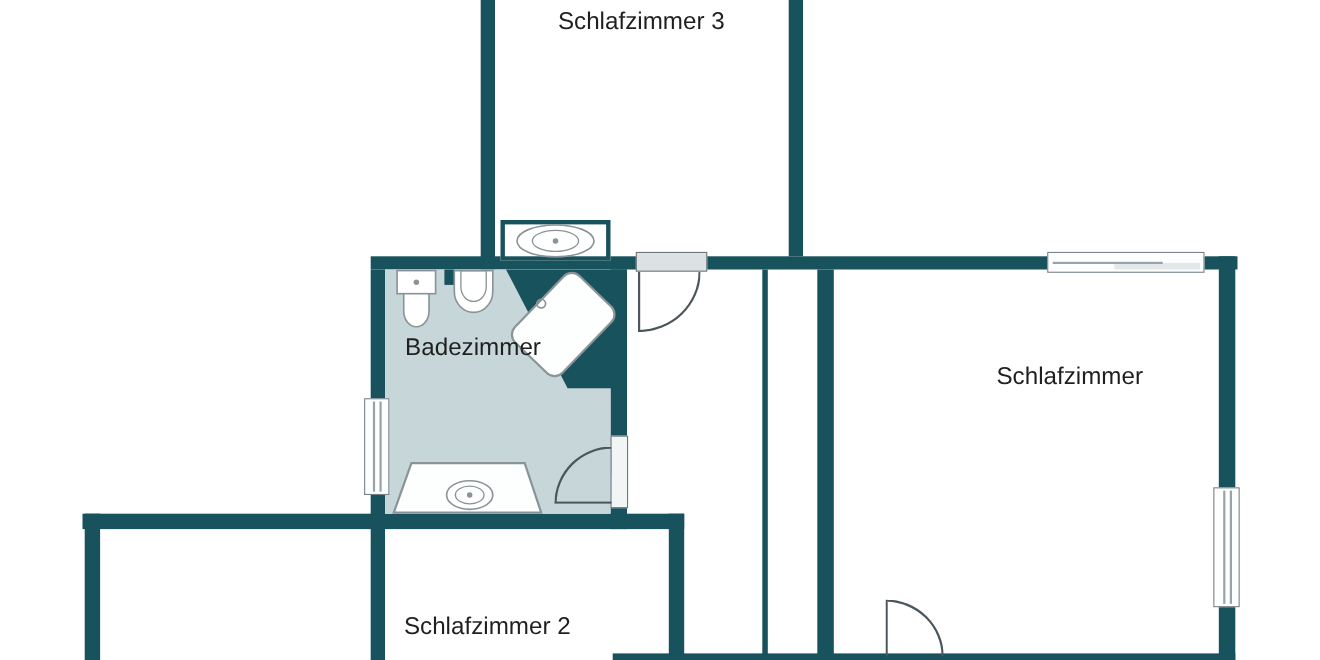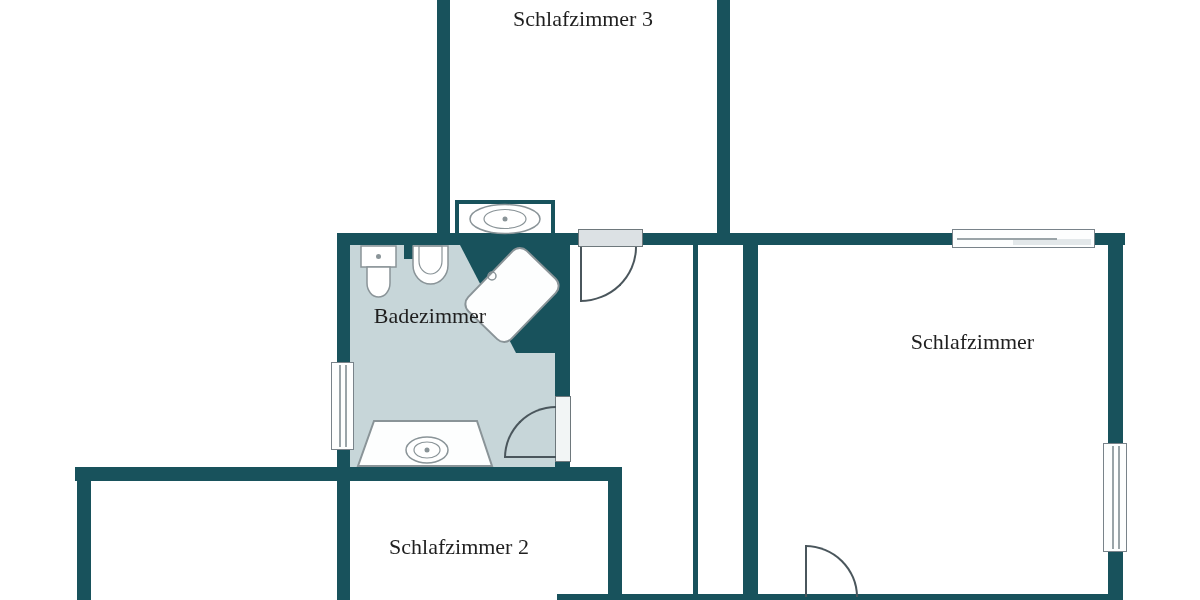--- a/index.html
+++ b/index.html
@@ -9,21 +9,21 @@
     --door_arc:#4a565c;
     --door_panel:#dce1e4;
     --window_frame:#79838a;
     --text:#1f1f1f;
     --background:#ffffff;
   }
   html,body{margin:0;padding:0;background:var(--background);}
   #canvas{
     position:relative;width:1200px;height:600px;overflow:hidden;
     background:var(--background);
-    font-family:Liberation Serif, serif;
+    font-family:Liberation Sans, sans-serif;
   }
   .wall{position:absolute;background:var(--wall);}
   .room-label{
     position:absolute;color:var(--text);font-size:22px;line-height:24px;
     text-align:center;white-space:nowrap;z-index:6;
   }
   .floor{position:absolute;background:var(--bathroom_floor);z-index:1;}
   .niche{
     position:absolute;background:#ffffff;border:4px solid var(--wall);
     box-sizing:border-box;z-index:3;
@@ -140,15 +140,15 @@
   <div id="hall-door-arc" class="arc" style="left:580px;top:247px;width:57px;height:55px;"></div>
 
   <div class="door-panel light" style="left:555px;top:396px;width:16px;height:66px;"></div>
   <div id="bath-door-arc" class="arc" style="left:504px;top:406px;width:52px;height:52px;"></div>
 
   <div id="bedroom-door-arc" class="arc" style="left:805px;top:545px;width:53px;height:52px;"></div>
 
   <div class="room-label" style="left:458px;top:7px;width:250px;">Schlafzimmer 3</div>
   <div class="room-label" style="left:880px;top:330px;width:185px;">Schlafzimmer</div>
   <div class="room-label" style="left:330px;top:304px;width:200px;">Badezimmer</div>
-  <div class="room-label" style="left:338px;top:535px;width:210px;margin-left:16px;">Schlafzimmer 2</div>
+  <div class="room-label" style="left:338px;top:557px;width:210px;">Schlafzimmer 2</div>
 
 </div>
 
 </body></html>

